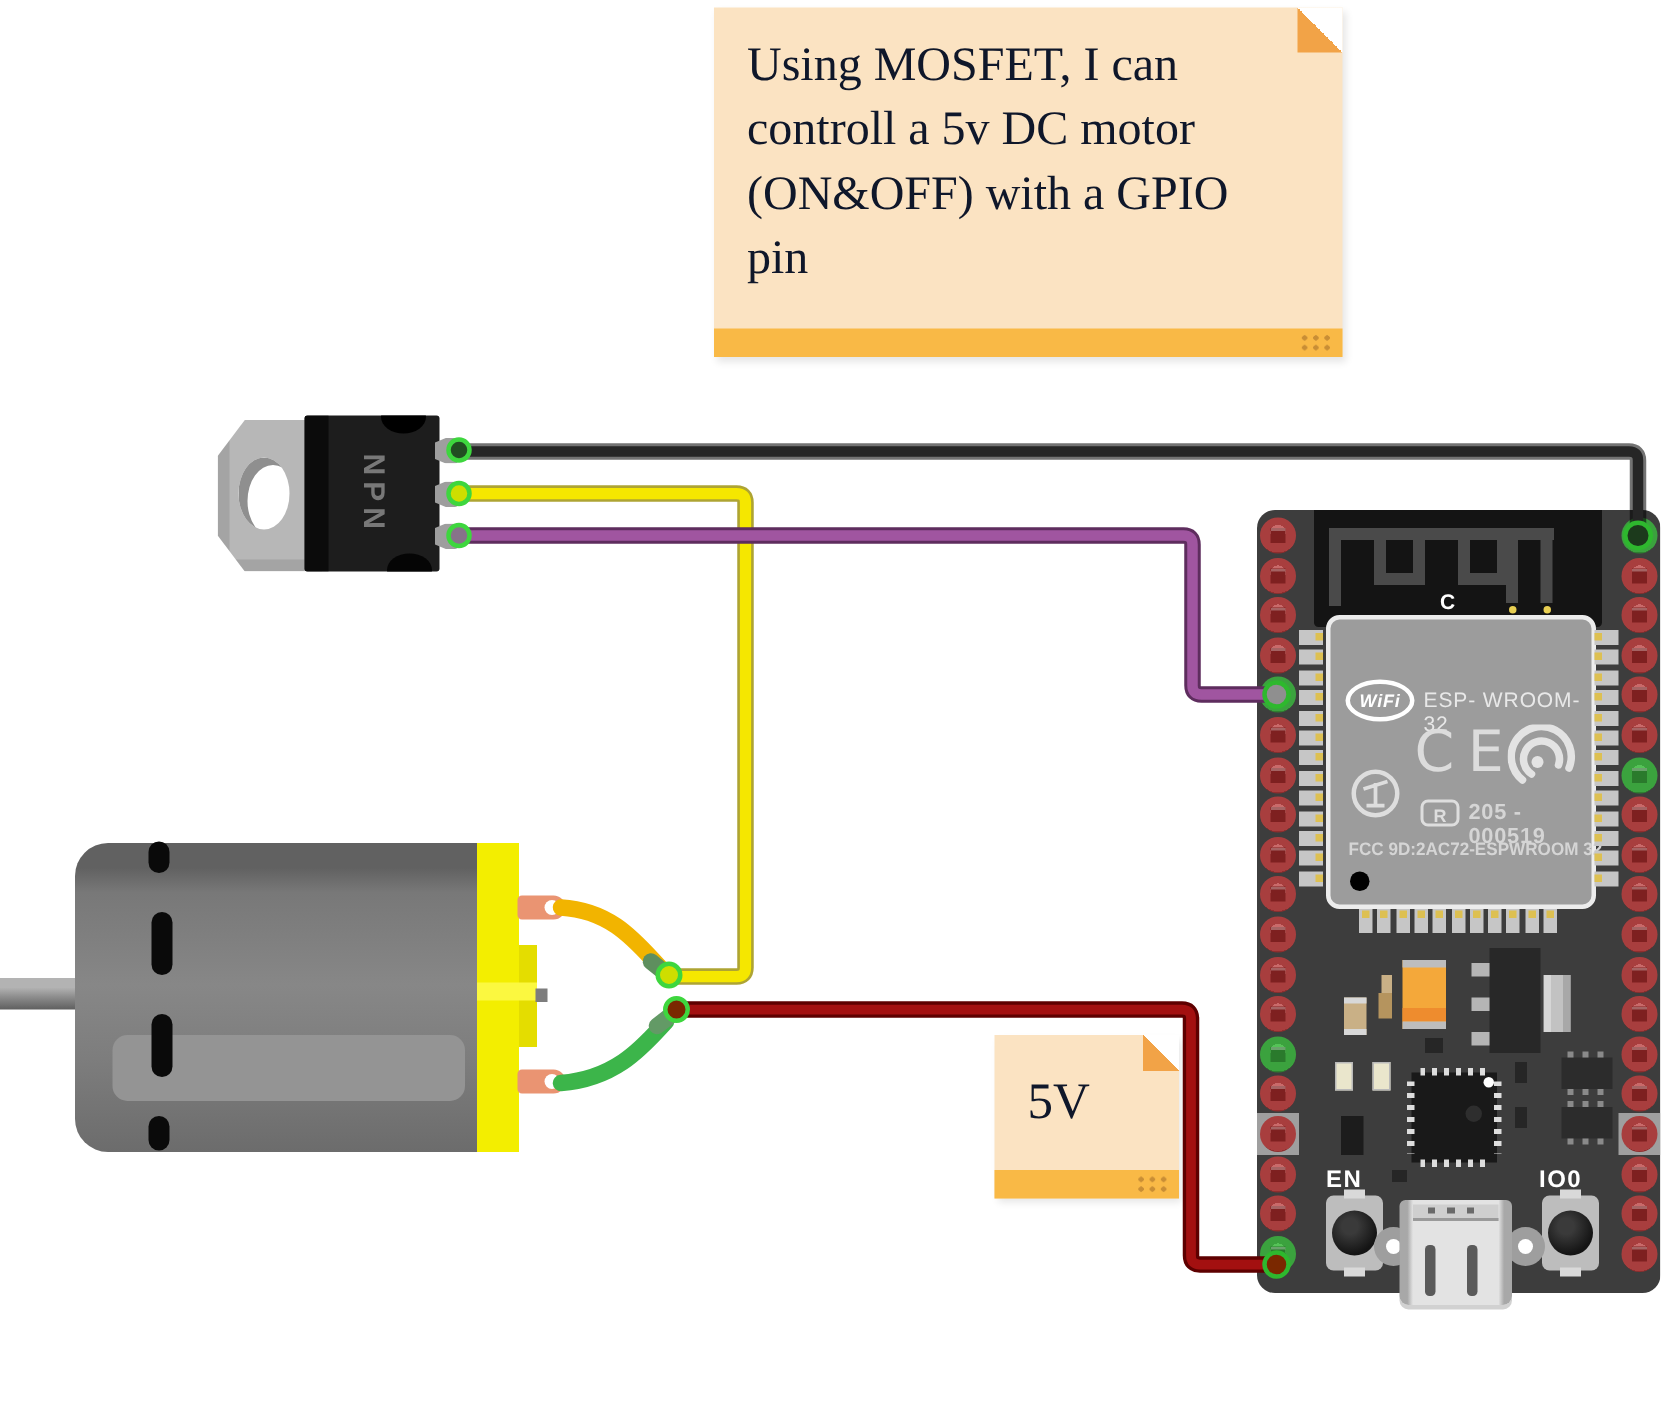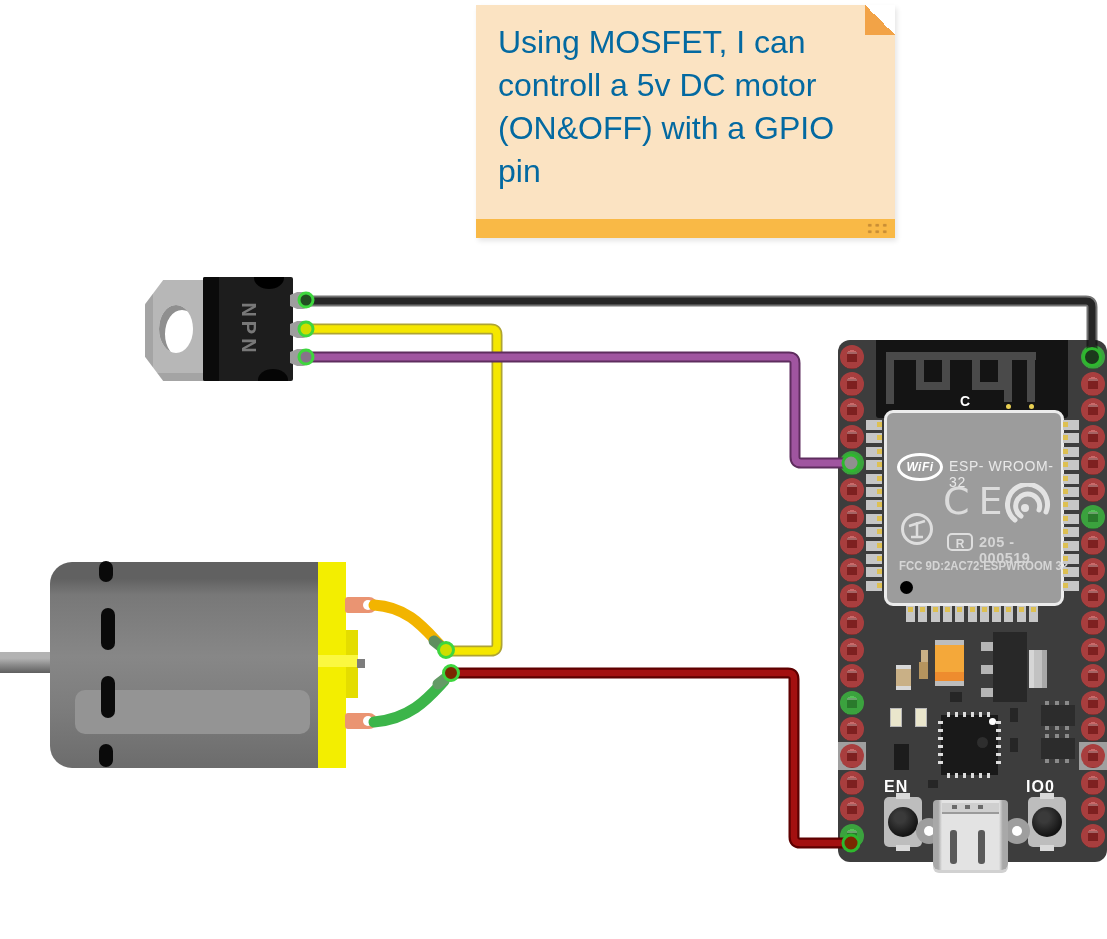--- a/index.html
+++ b/index.html
@@ -6,21 +6,21 @@
   #canvas{position:relative;width:1107px;height:939px;background:#ffffff;overflow:hidden;
           font-family:"Liberation Sans",sans-serif;}
   .abs{position:absolute;}
 
   
   .note{position:absolute;background:#fbe3c2;box-shadow:2px 3px 5px rgba(0,0,0,.10);z-index:15;}
   .note .bar{position:absolute;left:0;right:0;bottom:0;background:#f9b946;}
   .note .fold{position:absolute;top:0;right:0;background:linear-gradient(to bottom left,#ffffff 0 50%,#f2a347 50% 100%);}
   .note .grip{position:absolute;right:6px;bottom:3px;width:23px;height:13px;
       background-image:radial-gradient(circle,#c98e35 1.6px,transparent 1.9px);background-size:7.5px 6.5px;}
-  .note .txt{position:absolute;color:#0369a1;white-space:pre-line;}
+  .note .txt{position:absolute;color:#0f172a;white-space:pre-line;font-family:Liberation Serif, serif;}
   #note-desc{left:476px;top:5px;width:419px;height:233px;}
   #note-desc .bar{height:19px;}
   #note-desc .fold{width:30px;height:30px;}
   #note-desc .txt{left:22px;top:16px;font-size:32px;line-height:43px;}
   #note-gate{left:553px;top:365px;width:231px;height:109px;}
   #note-gate .bar{height:20px;}
   #note-gate .fold{width:24px;height:24px;}
   #note-gate .txt{left:24px;top:0;height:89px;line-height:89px;font-size:32px;}
   #note-power{left:663px;top:690px;width:123px;height:109px;}
   #note-power .bar{height:19px;}
@@ -533,14 +533,20 @@
     <circle cx="306" cy="329" r="7" fill="#cede00" stroke="#3ed63e" stroke-width="3"></circle>
     <circle cx="306" cy="357" r="7" fill="#87738a" stroke="#3ed63e" stroke-width="3"></circle>
     <circle cx="446" cy="650" r="7.5" fill="#cede00" stroke="#3ed63e" stroke-width="3"></circle>
     <circle cx="451" cy="673" r="7.5" fill="#7a2800" stroke="#3ed63e" stroke-width="3"></circle>
     <circle cx="851" cy="463" r="8" fill="#8f8f8f" stroke="#2eb82e" stroke-width="3"></circle>
     <circle cx="851" cy="843" r="8" fill="#7a2800" stroke="#2eb82e" stroke-width="3"></circle>
     <circle cx="1092" cy="357" r="8.5" fill="#1c3a1c" stroke="#2eb82e" stroke-width="3"></circle>
   </svg>
 
 
+  <div class="note" id="note-power">
+    <span class="txt">5V</span>
+    <div class="bar"></div>
+    <div class="fold"></div>
+    <div class="grip"></div>
+  </div>
 
 </div>
 
 </body></html>

